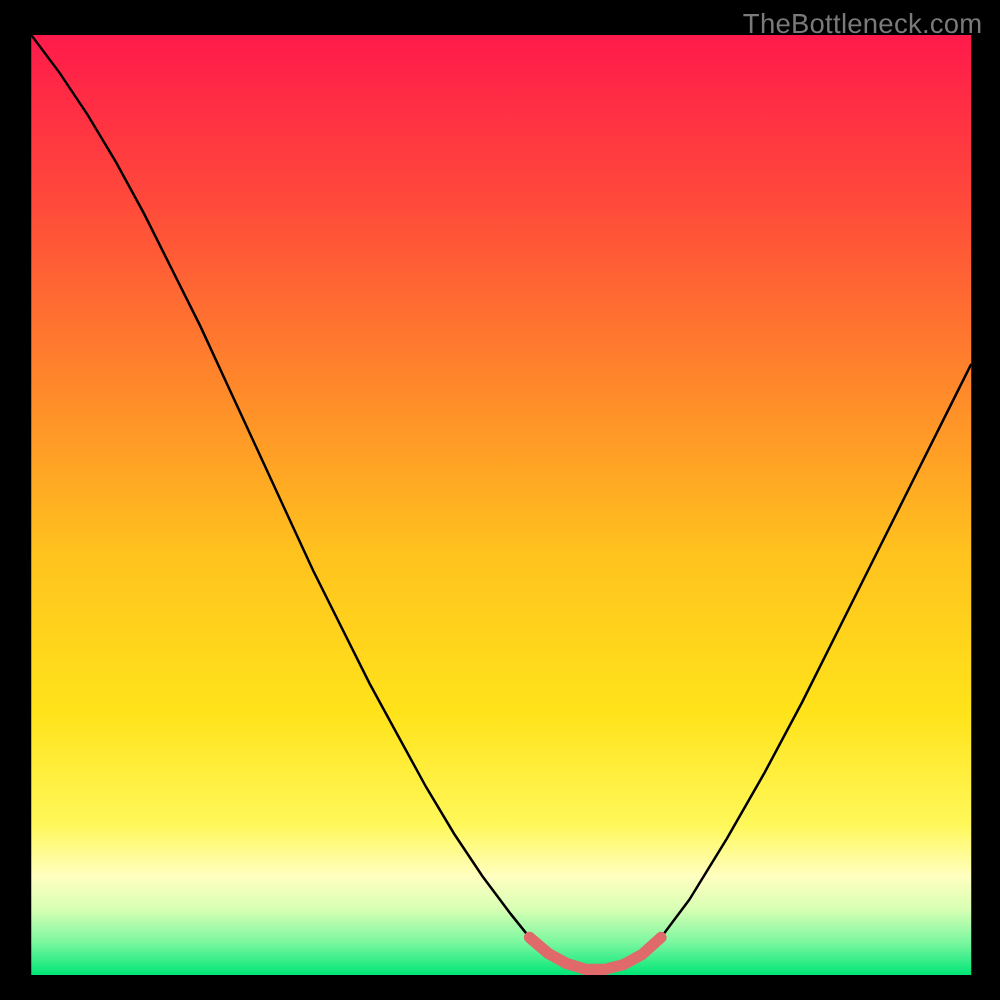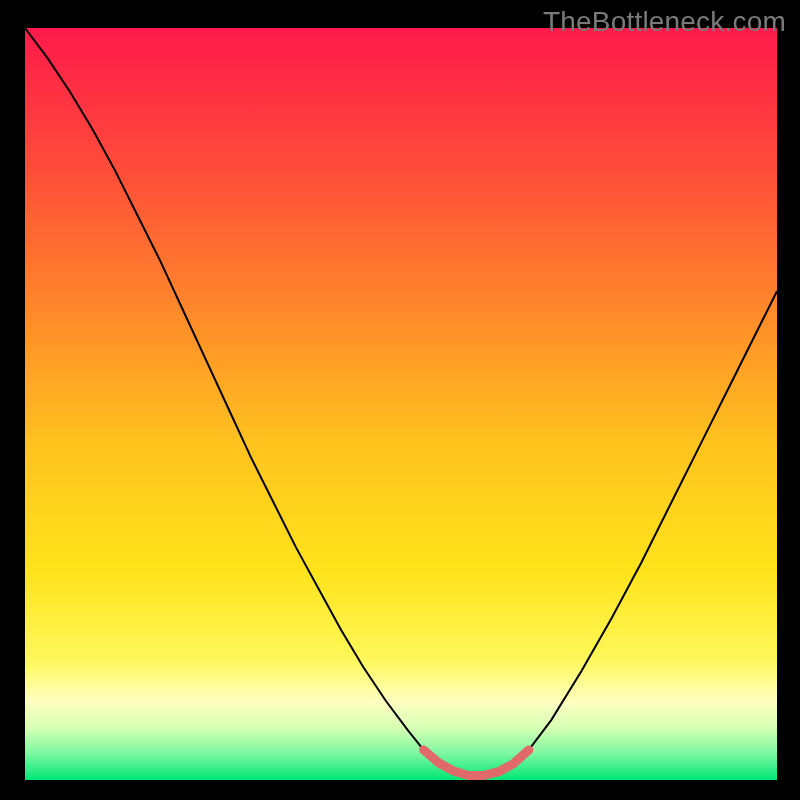--- a/index.html
+++ b/index.html
@@ -17,21 +17,21 @@
     height: 800px;
   }
   svg {
     display: block;
   }
   .watermark {
     position: absolute;
     top: 6px;
     right: 14px;
     color: #7a7a7a;
-    font-size: 28px;
+    font-size: 22px;
     font-weight: 500;
     letter-spacing: 0.2px;
     user-select: none;
   }
 </style>
 </head>
 <body>
 
 <div class="chart-wrap">
   <svg id="chart-svg" width="800" height="800" viewBox="0 0 800 800">

